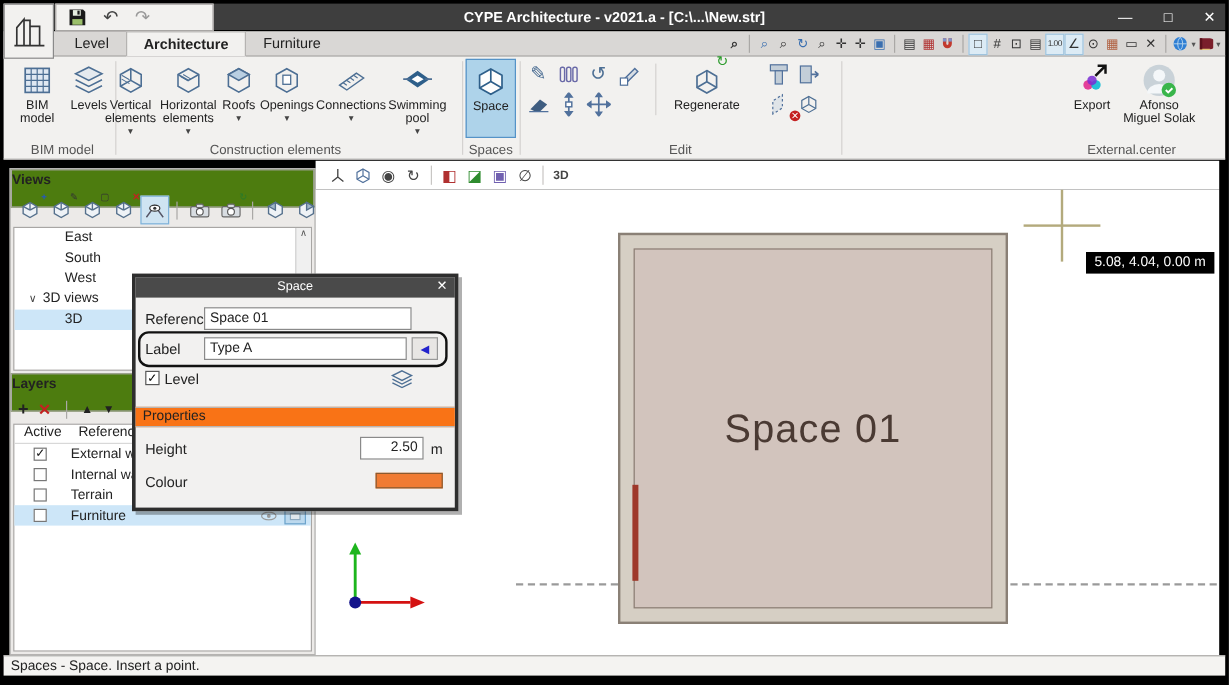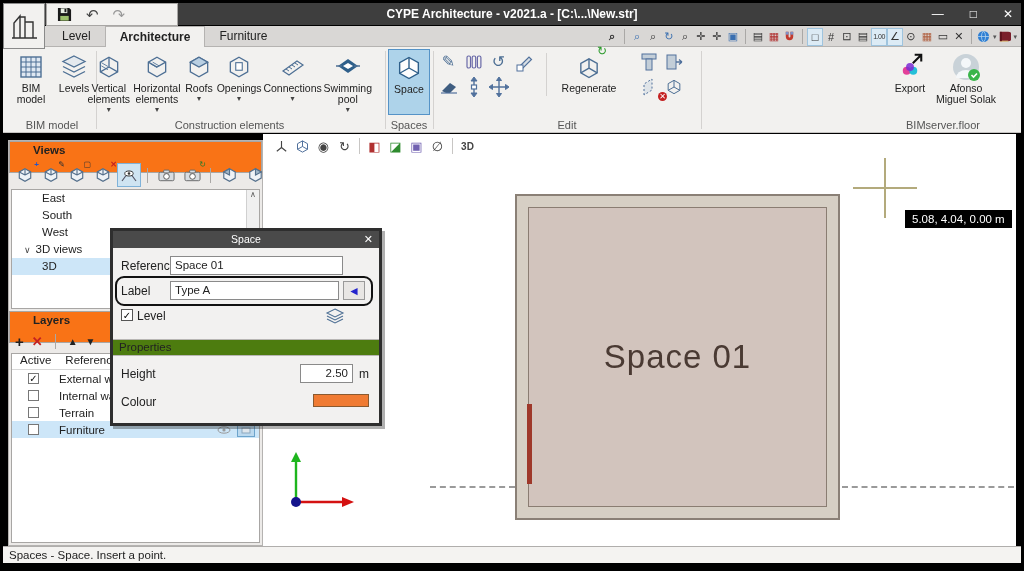--- a/index.html
+++ b/index.html
@@ -44,28 +44,28 @@
   .badgebox { position:relative; }
   .badge { position:absolute; font-size:8px; line-height:8px; right:-2px; top:-2px; }
 
   
   #ctoolbar { position:absolute; left:263px; top:134px; width:753px; height:24px; background:#fff; display:flex; align-items:center; padding-left:8px; }
   .cicon { width:21px; height:20px; display:flex; align-items:center; justify-content:center; font-size:13px; color:#444; }
   .csep { width:1px; height:16px; background:#c8c6c4; margin:0 4px; }
 
   
   #leftpanel { position:absolute; left:8px; top:140px; width:255px; height:406px; background:#eceae8; border:1px solid #b5b3b1; }
-  .phead { position:absolute; left:0; width:100%; height:32px; background:#f97316; border:1px solid #a8a6a4; font-size:11.5px; font-weight:bold; color:#222; padding-left:23px; line-height:16px; }
+  .phead { position:absolute; left:0; width:100%; height:32px; background:#4d7c0f; border:1px solid #a8a6a4; font-size:11.5px; font-weight:bold; color:#222; padding-left:0; line-height:16px; }
   #vtoolbar { position:absolute; left:4px; top:21px; height:26px; display:flex; align-items:center; gap:2px; }
   .vicon { width:24px; height:24px; display:flex; align-items:center; justify-content:center; position:relative; }
   .vicon.active { background:#cfe4f2; border:1px solid #7fb2d9; }
   #vlist { position:absolute; left:2px; top:48px; width:249px; height:120px; background:#fff; border:1px solid #a8a6a4; overflow:hidden; }
   .vscroll { position:absolute; right:0; top:0; bottom:0; width:13px; background:#f0f0f0; border-left:1px solid #d0d0d0; font-size:8px; color:#555; text-align:center; }
   .vitem { height:17px; line-height:17px; font-size:11.5px; color:#222; }
-  .ind2 { padding-left:30px; }
+  .ind2 { padding-left:42px; }
   .ind1 { padding-left:12px; }
   .vitem.selected { background:#cde6f8; }
   .chev { font-size:9px; color:#444; margin-right:5px; }
   #ltoolbar { position:absolute; left:6px; top:190px; height:20px; display:flex; align-items:center; gap:8px; }
   #ltable { position:absolute; left:2px; top:212px; width:249px; bottom:2px; background:#fff; border:1px solid #a8a6a4; }
   .lhead { display:flex; height:16px; font-size:11.5px; color:#222; border-bottom:1px solid #d8d8d8; }
   .lrow { display:flex; height:17px; align-items:center; font-size:11.5px; color:#222; position:relative; }
   .lrow.selected { background:#cde6f8; }
   .cb { width:11px; height:11px; border:1px solid #777; background:#fff; font-size:10px; line-height:10px; text-align:center; color:#111; margin-left:16px; }
   .lref { margin-left:20px; white-space:nowrap; overflow:hidden; }
@@ -87,21 +87,21 @@
   #dialog { position:absolute; left:110px; top:228px; width:272px; height:198px; background:#f2f1f0; border:3px solid #2e2e2e; box-shadow:3px 3px 0 rgba(30,30,30,0.35); z-index:20; }
   #dtitle { position:relative; height:17px; background:#4a4a4a; color:#fff; font-size:10.5px; text-align:center; line-height:17px; }
   #dclose { position:absolute; right:6px; top:0; font-size:11px; color:#fff; }
   .dlabel { position:absolute; font-size:12px; color:#222; }
   .dinput { position:absolute; background:#fff; border:1px solid #8a8a8a; font-size:11.5px; color:#222; padding:0 4px; line-height:17px; }
   #labelring { position:absolute; left:2px; top:45px; width:258px; height:30px; border:2px solid #111; border-radius:9px; }
   #backbtn { position:absolute; left:230px; top:50px; width:22px; height:19px; background:#e8e6e4; border:1px solid #999; color:#2323cc; font-size:12px; display:flex; align-items:center; justify-content:center; }
   #lvlcb { position:absolute; left:8px; top:78px; width:12px; height:12px; border:1px solid #555; background:#fff; font-size:10px; line-height:11px; text-align:center; }
   #lvldrop { position:absolute; left:57px; top:75px; width:148px; height:19px; background:#fff; border:1px solid #8a8a8a; font-size:11.5px; line-height:17px; padding-left:4px; }
   #lvlchev { position:absolute; right:4px; top:4px; font-size:8px; color:#555; }
-  #props { position:absolute; left:0; top:108px; width:100%; height:17px; background:#4d7c0f; border-top:1px solid #b8b6b4; border-bottom:1px solid #b8b6b4; font-size:11.5px; color:#222; padding-left:6px; line-height:15px; }
+  #props { position:absolute; left:0; top:108px; width:100%; height:17px; background:#f97316; border-top:1px solid #b8b6b4; border-bottom:1px solid #b8b6b4; font-size:11.5px; color:#222; padding-left:6px; line-height:15px; }
   #hinput { text-align:right; }
   #swatch { position:absolute; left:200px; top:163px; width:56px; height:13px; border:1px solid #8a5a30; }
 
   
   #statusbar { position:absolute; left:3px; top:546px; right:3px; height:17px; background:#f4f3f1; border-top:1px solid #b0aeac; font-size:11.5px; color:#222; padding-left:6px; line-height:16px; }
 
   svg { display:block; }
 </style>
 </head>
 <body>
@@ -406,21 +406,21 @@
                 <circle cx="15" cy="15" r="13" fill="#c9d2d8"></circle>
                 <circle cx="15" cy="11" r="5" fill="#f4f7f9"></circle>
                 <path d="M5 26a10 8 0 0 1 20 0z" fill="#f4f7f9"></path>
                 <circle cx="23" cy="23" r="6" fill="#39b54a"></circle>
                 <path d="M20.5 23l2 2 3.5-3.5" stroke="#fff" stroke-width="1.6" fill="none"></path>
               </svg>
           </span>
           <span class="rlb">Afonso Miguel Solak</span>
         </div>
       </div>
-      <div class="glabel">BIMserver.floor</div>
+      <div class="glabel">External.center</div>
     </div>
   </div>
 
   <div id="ctoolbar">
     <span class="cicon">
         <svg width="15" height="15" viewBox="0 0 16 16" stroke="#444" fill="none" stroke-width="1.2">
           <path d="M8 2v7M8 9l-5 4M8 9l5 4"></path>
         </svg>
       </span>
     <span class="cicon">

